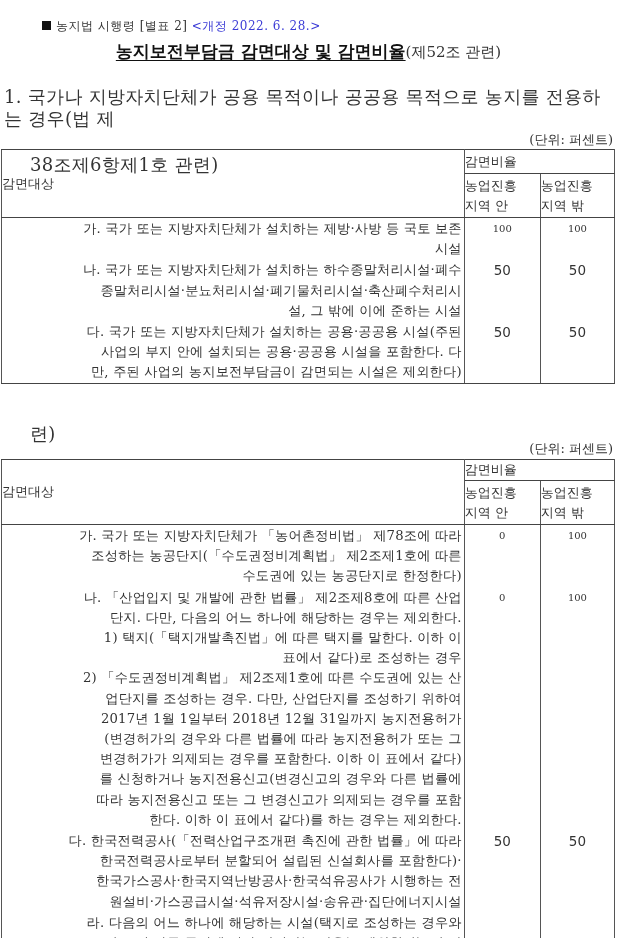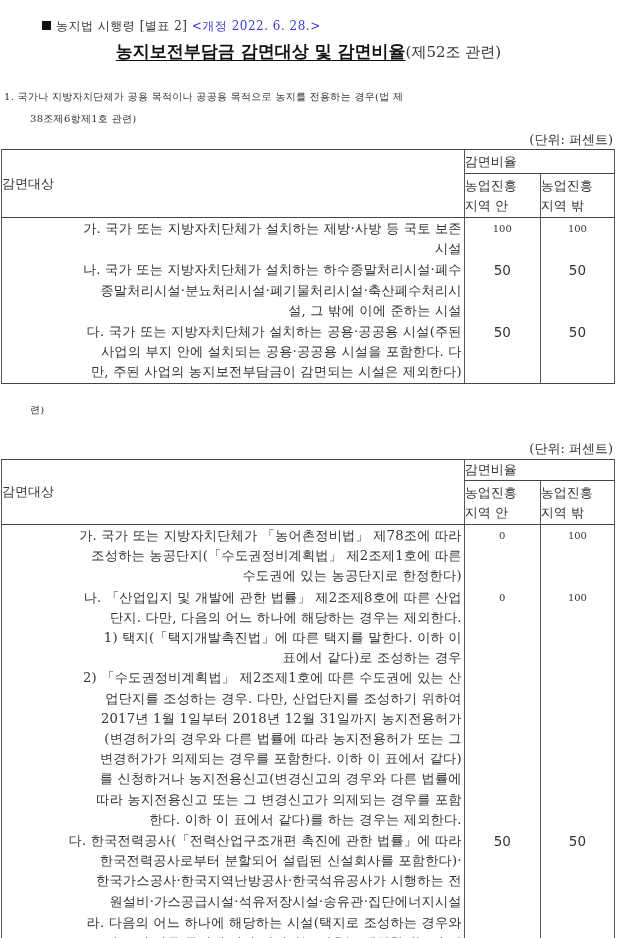--- a/index.html
+++ b/index.html
@@ -17,24 +17,24 @@
   .title {
     position: absolute; left: 0; top: 40px; width: 617px; text-align: center;
     font-size: 17px; white-space: nowrap;
   }
   .title .main {
     font-family: "DejaVu Sans", "Liberation Sans", sans-serif; font-weight: bold;
     text-decoration: underline; text-underline-offset: 3px; color: #111;
   }
   .title .sub { color: #333; font-size: 15px; }
   .section-head {
-    position: absolute; left: 4px; width: 610px; font-size: 10px; line-height: 22px;
+    position: absolute; left: 4px; width: 610px; font-size: 18px; line-height: 22px;
     color: #333; letter-spacing: 0.3px;
   }
-  .section-head .indent { padding-left: 26px; }
+  .section-head .indent { padding-left: 26px; margin-top: 24px; }
   .unit {
     position: absolute; right: 4px; font-size: 13px; color: #333;
   }
   table.tbl {
     position: absolute; left: 1px; width: 614px; border-collapse: collapse;
     table-layout: fixed;
   }
   table.tbl td {
     border-left: 1px solid #555; border-right: 1px solid #555;
     padding: 0; vertical-align: top; color: #333;

